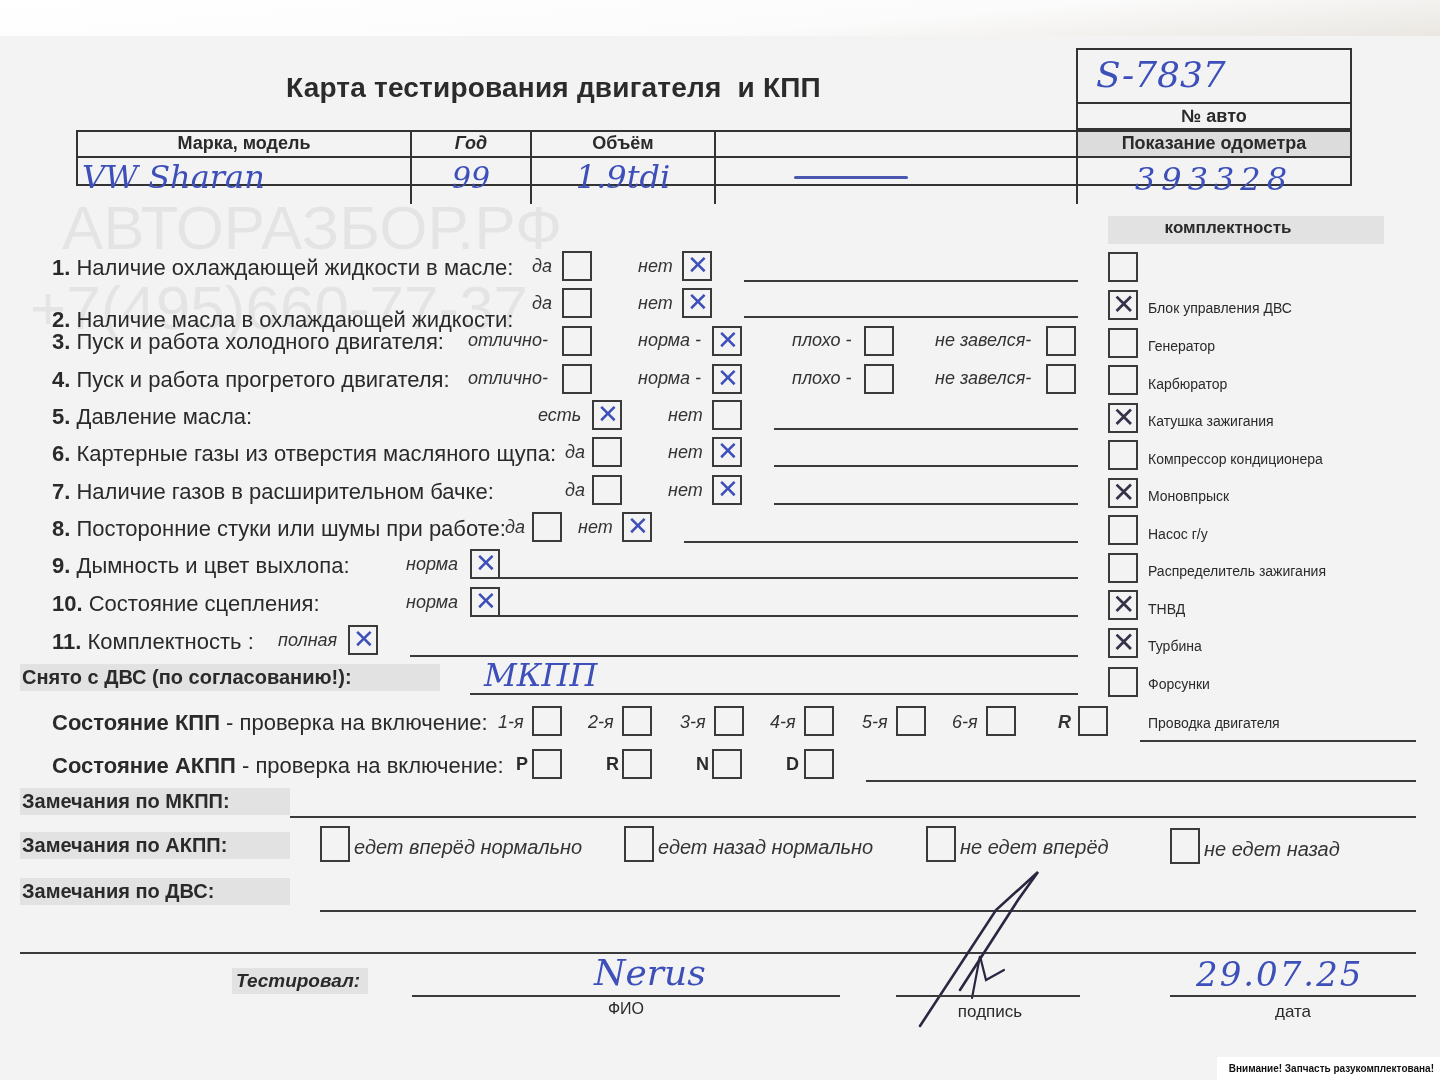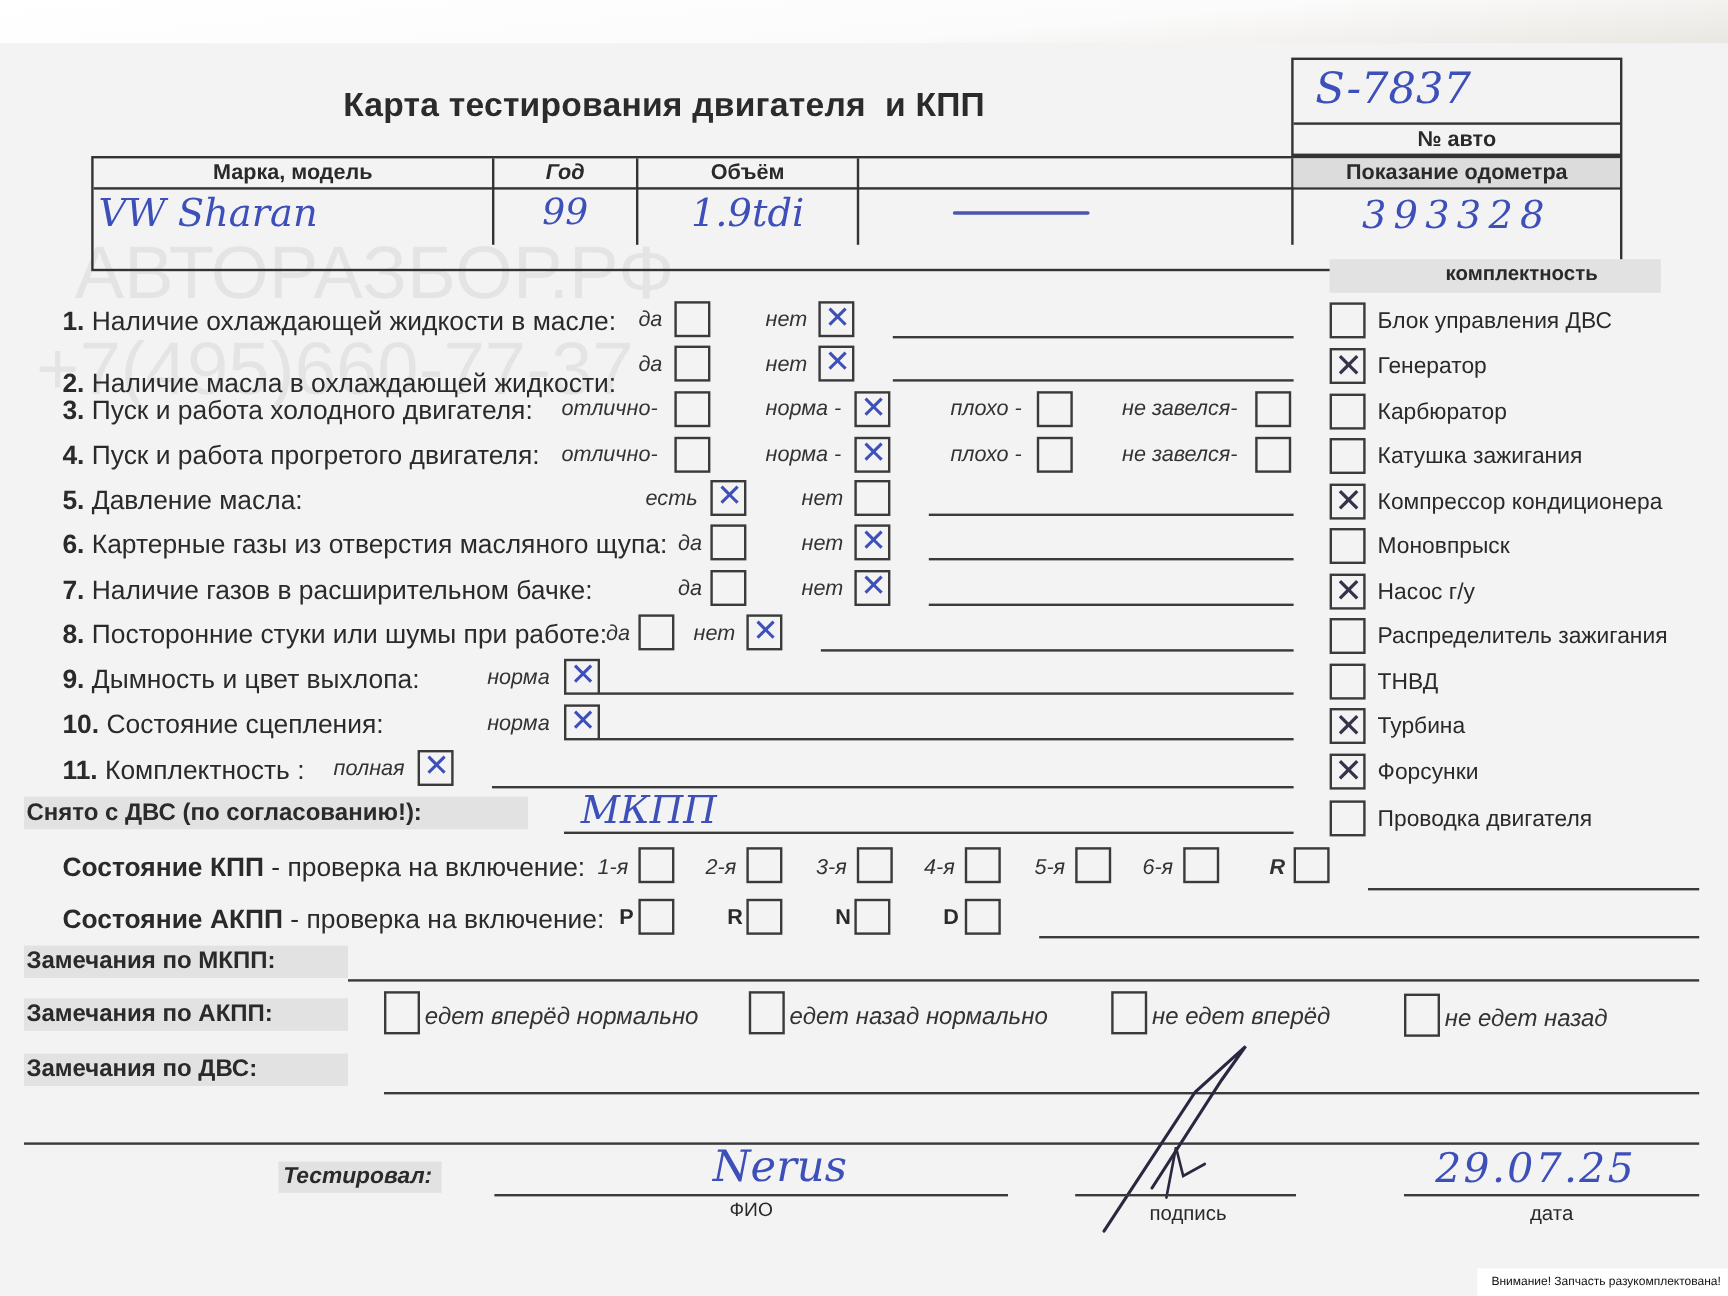--- a/index.html
+++ b/index.html
@@ -23,40 +23,40 @@
 
   .lbl { font-size:22px; white-space:nowrap; color:#2a2a2a; }
   .num { font-weight:bold; }
   .opt { font-size:18px; font-style:italic; white-space:nowrap; color:#333; }
   .box { position:absolute; width:30px; height:30px; border:2px solid #3a3a3a; box-sizing:border-box; background:transparent; }
   .box.checked::after { content:"✕"; position:absolute; left:3px; top:-3px; font-size:26px; color:#3d4fb8; font-family:"DejaVu Sans", sans-serif; }
   .box.strike::after { content:"✕"; position:absolute; left:2px; top:-4px; font-size:28px; color:#35334a; font-family:"DejaVu Sans", sans-serif; }
   .uline { position:absolute; height:2px; background:#3a3a3a; }
   .section { font-size:20px; font-weight:bold; white-space:nowrap; background:#e2e2e3; padding:2px 6px 2px 2px; }
   .sub-bold { font-weight:bold; }
-  .komp-label { font-size:19px; white-space:nowrap; }
-  .warn { right:0; bottom:0; background:#fff; font-size:10px; font-weight:normal; padding:6px 6px 6px 12px; color:#111; }
+  .komp-label { font-size:14px; white-space:nowrap;margin-top:43px; }
+  .warn { right:0; bottom:0; background:#fff; font-size:10px; font-weight:bold; padding:6px 6px 6px 12px; color:#111; }
 </style>
 </head>
 <body>
 
 <div class="paper-top"></div>
 
 <div class="abs watermark" style="left:62px;top:192px;">АВТОРАЗБОР.РФ</div>
 <div class="abs watermark" style="left:30px;top:272px;">+7(495)660-77-37</div>
 
 <div class="abs title">Карта тестирования двигателя  и КПП</div>
 
 <div class="abs" style="left:1076px;top:48px;width:276px;height:82px;border:2px solid #333;box-sizing:border-box;">
   <div class="abs hand" style="left:18px;top:4px;font-size:36px;">S-7837</div>
   <div class="abs" style="left:0;top:52px;width:272px;height:2px;background:#333;"></div>
   <div class="abs hhead" style="left:0;top:56px;width:272px;">№ авто</div>
 </div>
 
-<div class="abs htable" style="left:76px;top:130px;width:1276px;height:96px;box-sizing:border-box;">
+<div class="abs htable" style="left:76px;top:130px;width:1276px;height:56px;box-sizing:border-box;">
   <div class="hline" style="left:0;top:24px;width:1272px;"></div>
 
   <div class="abs" style="left:332px;top:0;width:2px;height:72px;background:#333;"></div>
   <div class="abs" style="left:452px;top:0;width:2px;height:72px;background:#333;"></div>
   <div class="abs" style="left:636px;top:0;width:2px;height:72px;background:#333;"></div>
   <div class="abs" style="left:998px;top:0;width:2px;height:72px;background:#333;"></div>
   <div class="abs" style="left:1000px;top:0;width:272px;height:24px;background:#dcdcdd;"></div>
 
   <div class="abs hhead" style="left:0;top:1px;width:332px;">Марка, модель</div>
   <div class="abs hhead" style="left:334px;top:1px;width:118px;font-style:italic;">Год</div>
@@ -141,21 +141,21 @@
 <div class="abs opt" style="left:406px;top:592px;">норма</div>
 <div class="box checked" style="left:470px;top:587px;"></div>
 <div class="uline" style="left:500px;top:615px;width:578px;"></div>
 
 <div class="abs lbl" style="left:52px;top:629px;"><span class="num">11.</span> <span>Комплектность :</span></div>
 <div class="abs opt" style="left:278px;top:630px;">полная</div>
 <div class="box checked" style="left:348px;top:625px;"></div>
 <div class="uline" style="left:410px;top:655px;width:668px;"></div>
 
 <div class="abs" style="left:1108px;top:216px;width:276px;height:28px;background:#e2e2e3;"></div>
-<div class="abs" style="left:1156px;top:218px;width:224px;text-align:center;font-size:17px;font-weight:bold;">комплектность</div>
+<div class="abs" style="left:1116px;top:218px;width:224px;text-align:center;font-size:17px;font-weight:bold;">комплектность</div>
 
 <div class="box" style="left:1108px;top:252px;"></div>
 <div class="abs komp-label" style="left:1148px;top:257px;">Блок управления ДВС</div>
 
 <div class="box strike" style="left:1108px;top:290px;"></div>
 <div class="abs komp-label" style="left:1148px;top:295px;">Генератор</div>
 
 <div class="box" style="left:1108px;top:328px;"></div>
 <div class="abs komp-label" style="left:1148px;top:333px;text-align:center;">Карбюратор</div>
 

